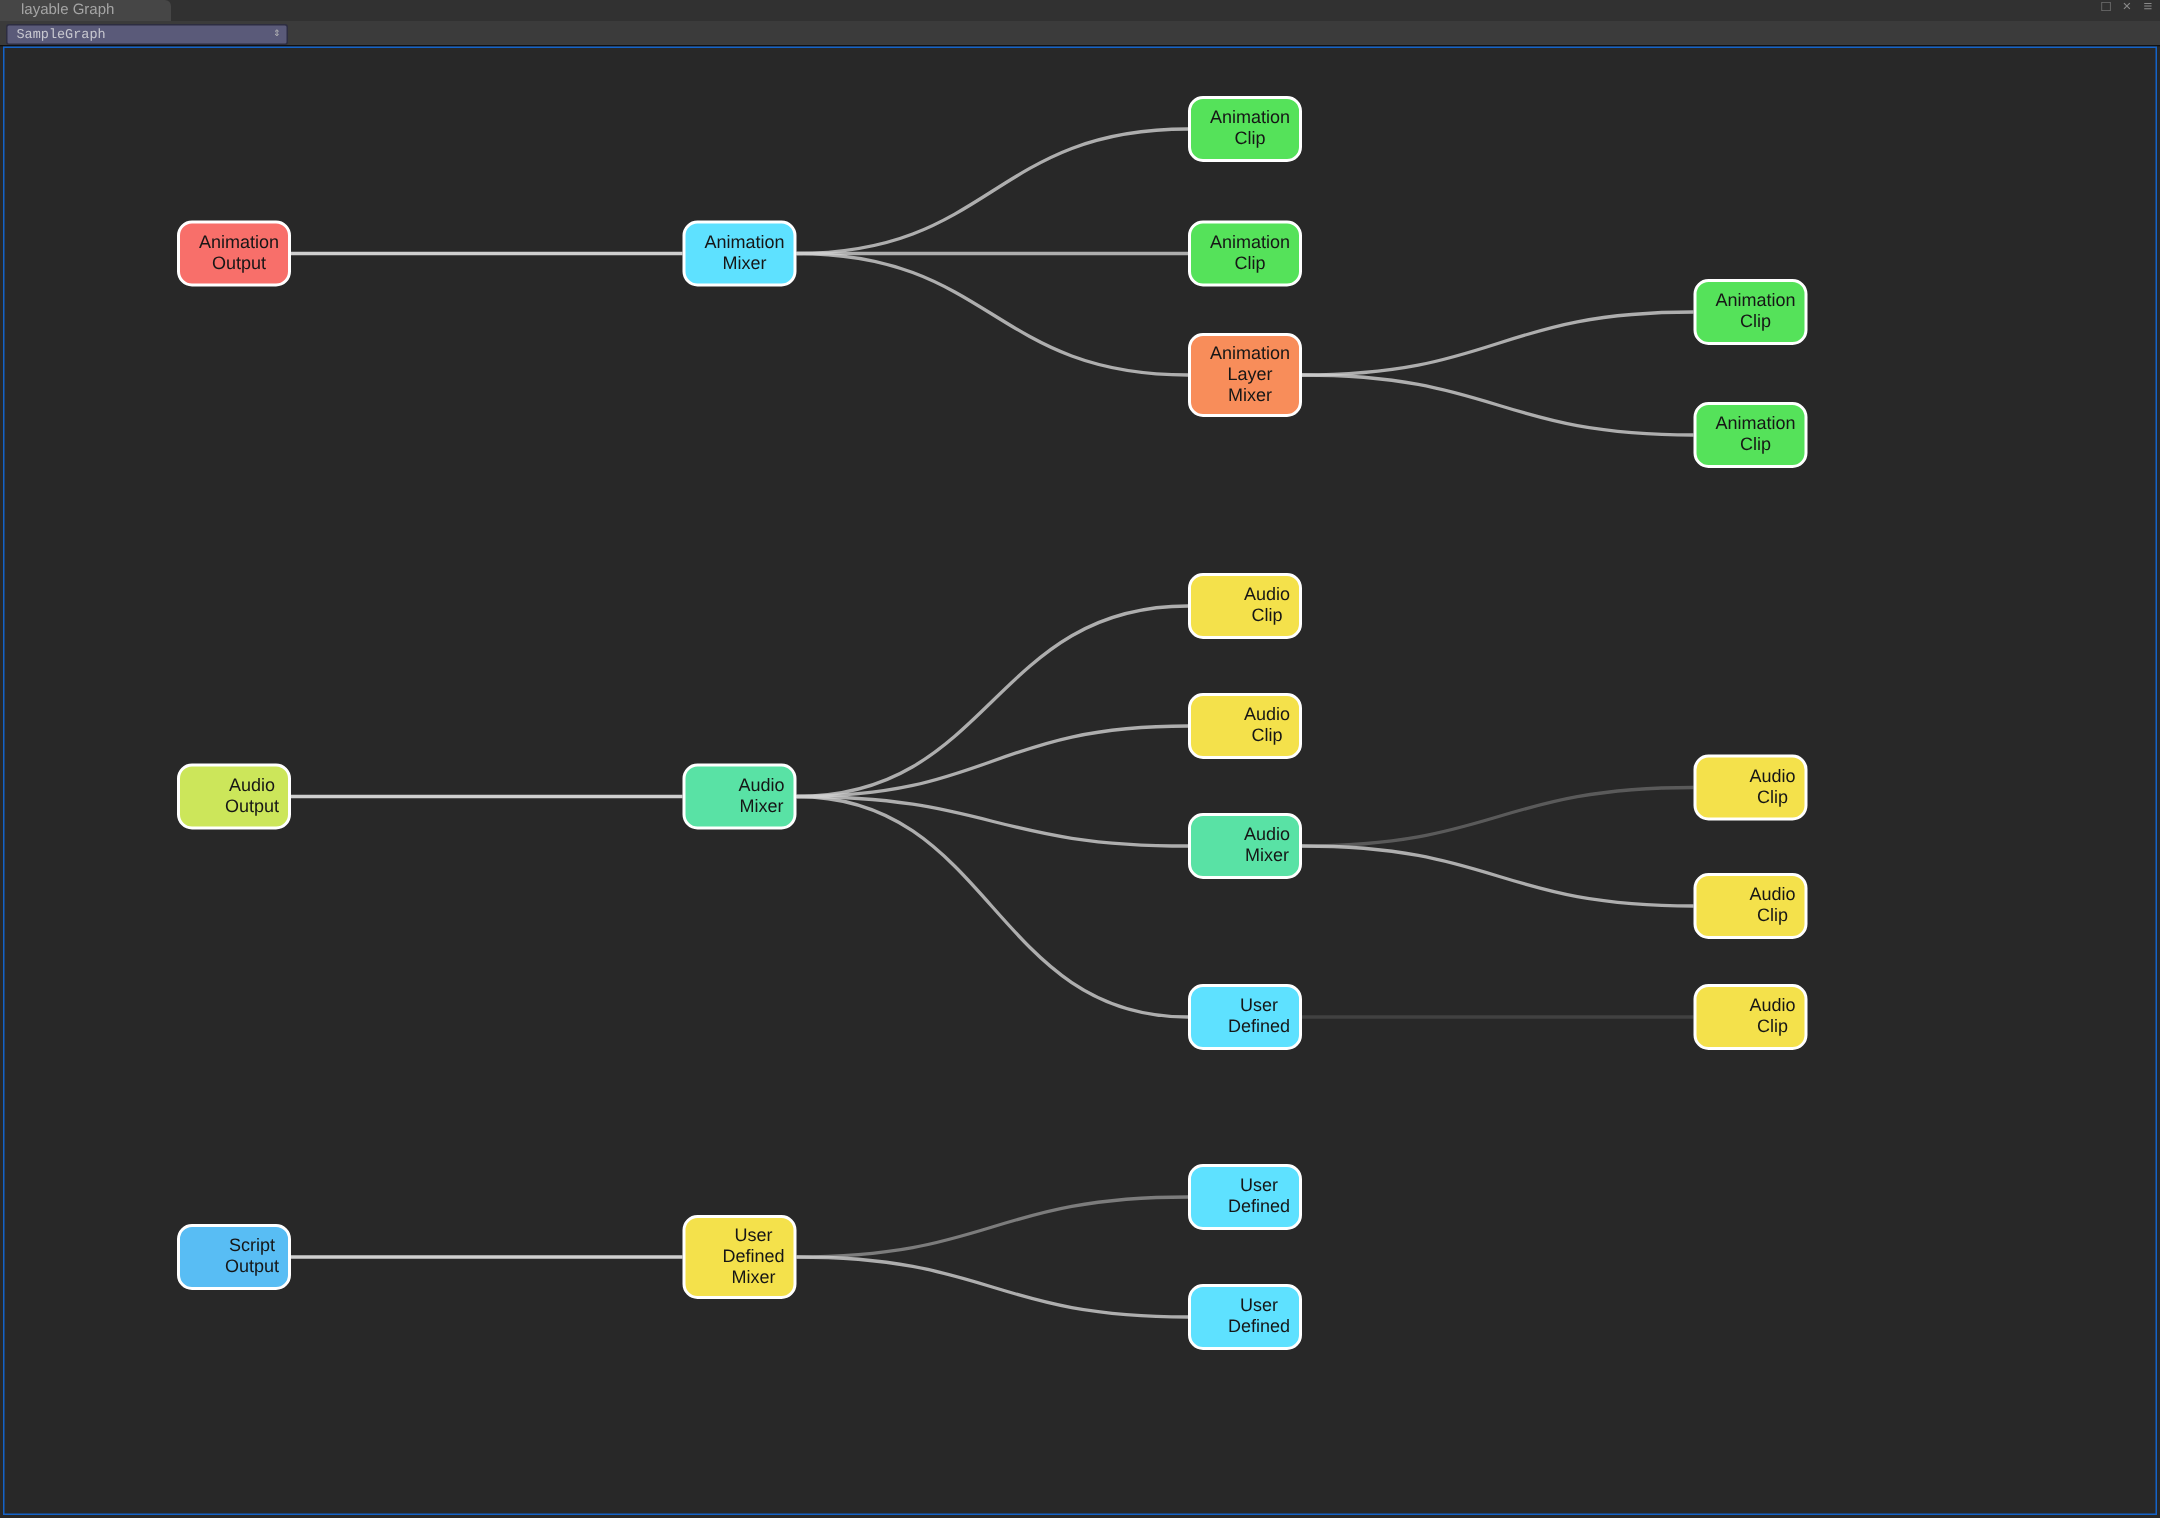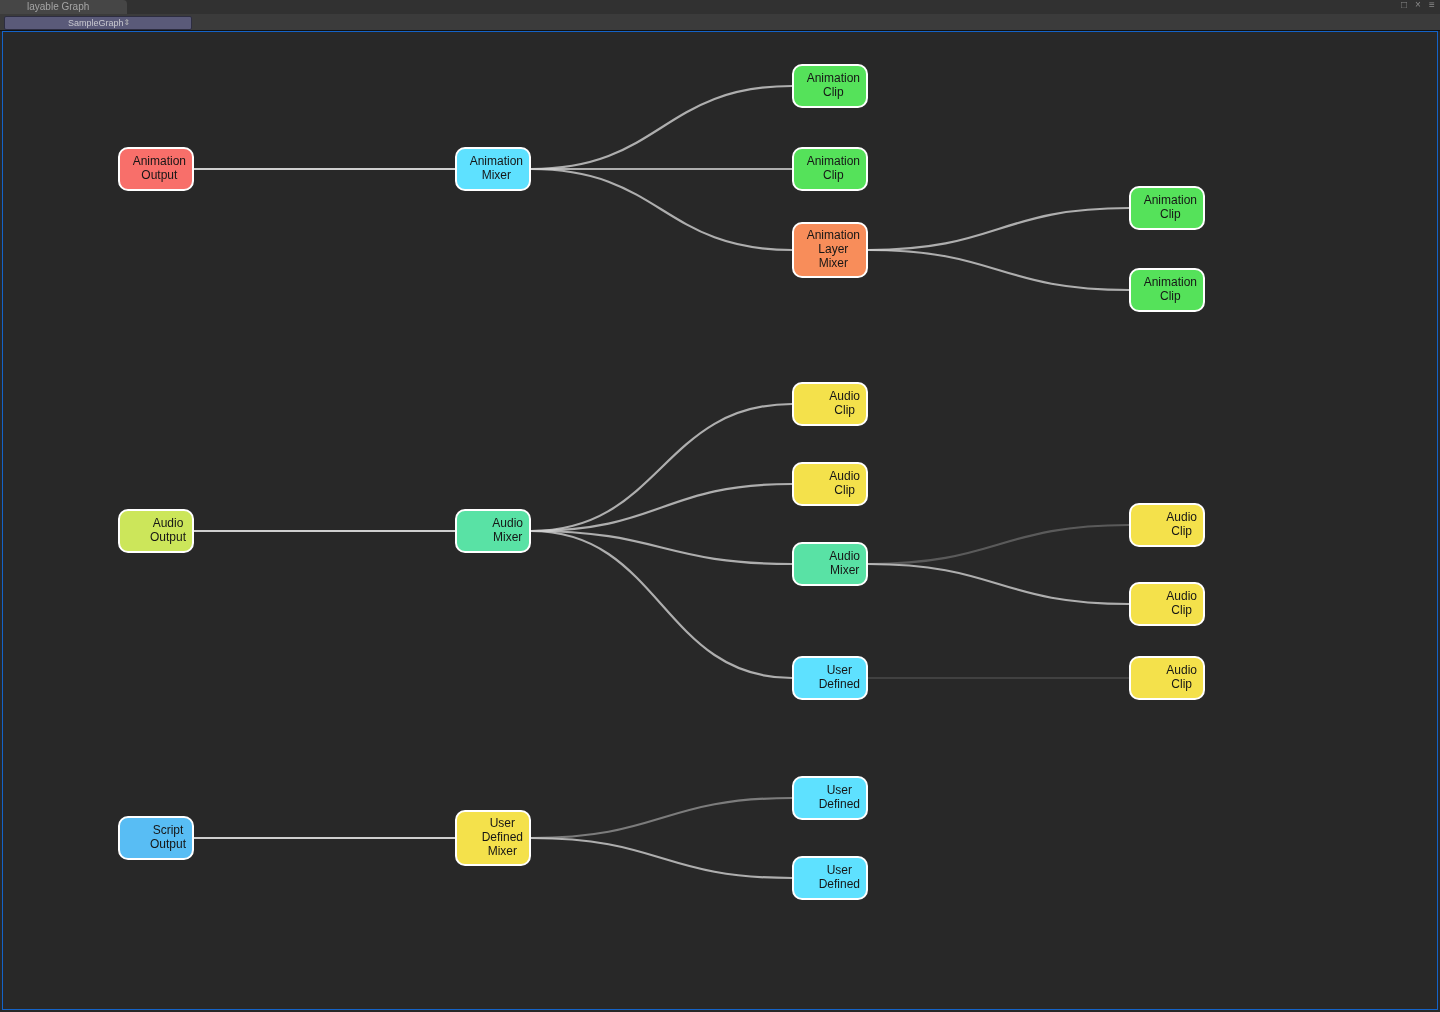--- a/index.html
+++ b/index.html
@@ -23,21 +23,21 @@
   }
   .tabbg {
     position: absolute;
     left: 0; top: 0;
     height: 14px;
     width: 100px;
     background: #464646;
     color: #a5a5a5;
     font-size: 10px;
     line-height: 14px;
-    padding-left: 27px;
+    padding-left: 14px;
     border-top-right-radius: 4px;
   }
   .winbtns {
     position: absolute;
     right: 4px; top: 1px;
     display: flex;
     gap: 6px;
   }
   .winbtns span {
     width: 8px; height: 8px;
@@ -60,22 +60,23 @@
     width: 180px;
     height: 12px;
     background: #5a5a79;
     border: 1px solid #2d2d40;
     color: #c8c8d0;
     font-size: 9px;
     line-height: 12px;
     padding-left: 6px;
     border-radius: 2px;
     display: flex;
-    justify-content: center;
+    justify-content: space-between;
     align-items: center;
+    font-family: Liberation Mono, monospace;
   }
   .dropdown .arrow {
     font-size: 8px;
     padding-right: 4px;
     color: #bbb;
   }
   .canvas {
     position: absolute;
     left: 2px;
     right: 2px;

